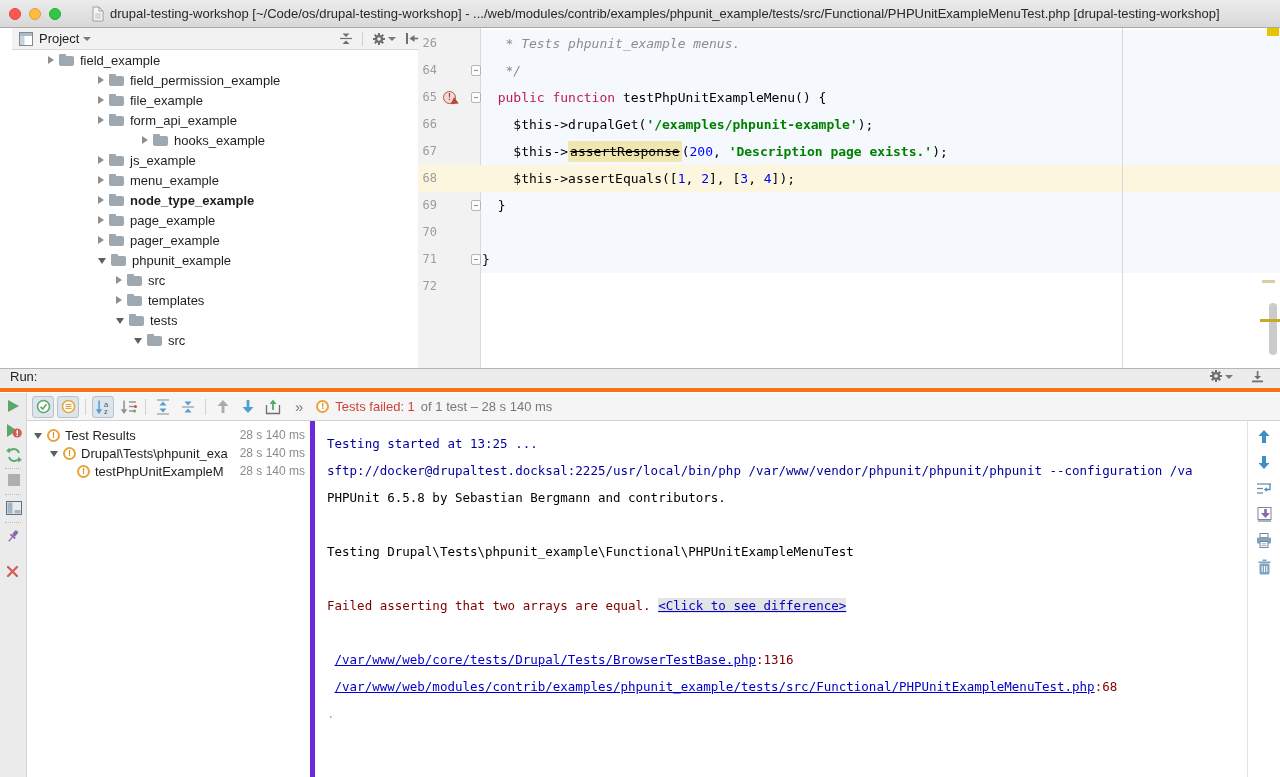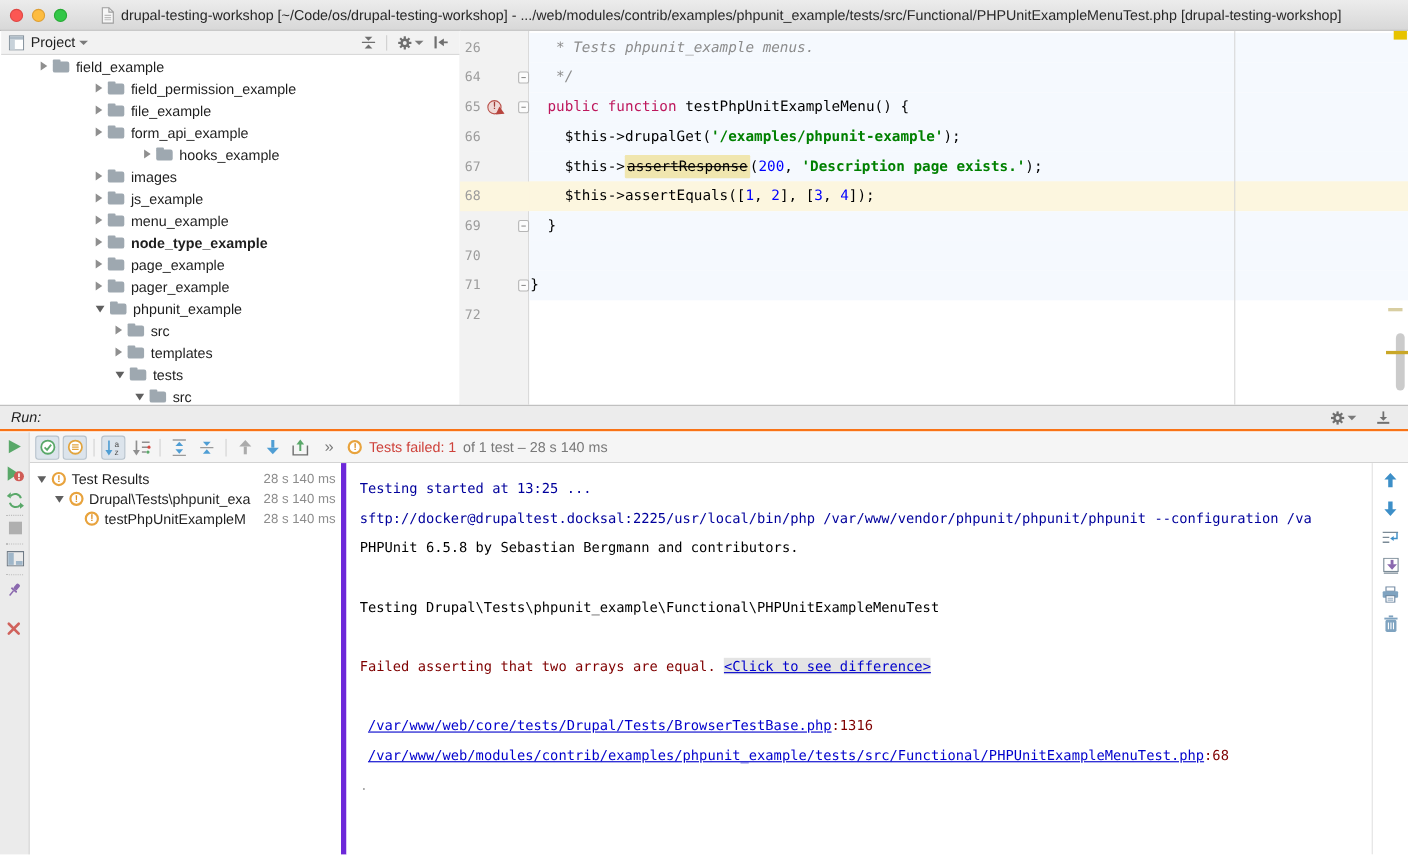--- a/index.html
+++ b/index.html
@@ -16,21 +16,21 @@
   .tl.red { background:#fc5753; border:1px solid #df4744; }
   .tl.yel { background:#fdbc40; border:1px solid #de9f34; }
   .tl.grn { background:#33c748; border:1px solid #27aa35; }
   .doc-ic { margin:0 6px 0 22px; display:flex; }
   .title-text { font-size:13px; color:#282828; white-space:nowrap; overflow:hidden; }
 
   
   .workbench { position:absolute; top:28px; left:0; right:0; height:340px; }
 
   
-  .project-panel { position:absolute; left:1px; top:0; bottom:0; width:418px;
+  .project-panel { position:absolute; left:12px; top:0; bottom:0; width:418px;
     background:#fff; border-right:1px solid #c6c6c6; overflow:hidden; }
   .panel-header { height:22px; background:#f2f2f2; border-bottom:1px solid #d9d9d9;
     display:flex; align-items:center; padding:0 10px 0 7px; }
   .ph-label { font-size:13px; color:#1e1e1e; margin:0 4px 0 6px; }
   .caret-down { width:0; height:0; border-left:4px solid transparent; border-right:4px solid transparent;
     border-top:4px solid #7a7a7a; margin-top:1px; }
   .ph-actions { margin-left:auto; display:flex; align-items:center; gap:9px; }
   .ph-sep { width:1px; height:14px; background:#cfcfcf; }
   .ibtn { display:flex; align-items:center; }
 
@@ -79,22 +79,22 @@
   .margin-guide { position:absolute; left:704px; top:0; bottom:0; width:1px; background:#d8d8d8; }
   .stripe-square { position:absolute; right:1px; top:0; width:12px; height:8px; background:#e7c300; }
   .stripe-tan { position:absolute; right:5px; top:252px; width:13px; height:3px; background:#d8cea2; }
   .scroll-thumb { position:absolute; right:3px; top:275px; width:8px; height:52px; background:#a9a9a9;
     opacity:.6; border-radius:4px; }
   .stripe-yellow { position:absolute; right:0; top:291px; width:20px; height:3px; background:#c9a727; }
 
   
   .run-panel { position:absolute; top:368px; left:0; right:0; height:409px; border-top:1px solid #b5b5b5;
     background:#fff; }
-  .run-tabbar { height:23px; background:#ececec; border-bottom:2px solid #f97316;
-    display:flex; align-items:center; padding-left:10px;font-style:italic; }
+  .run-tabbar { height:23px; background:#ececec; border-bottom:4px solid #f97316;
+    display:flex; align-items:flex-start; padding-left:10px; }
   .run-label { font-size:13px; color:#222; margin-right:13px; }
   .run-tab { display:flex; align-items:center; gap:5px; height:100%; padding:0 4px; }
   .php-icon { position:relative; width:16px; height:15px; background:#e9e9e9; border:1px solid #c4c4c4;
     border-radius:3px; flex:none; }
   .php-icon::after { content:"php"; position:absolute; left:1px; bottom:0px; font-size:6px; color:#6a6a6a; }
   .php-icon svg { position:absolute; top:-2px; left:3px; }
   .tab-title { font-size:13px; color:#222; }
   .tab-close { display:flex; margin-left:3px; }
   .run-tab-actions { margin-left:auto; display:flex; align-items:center; gap:18px; padding-right:16px; }
   .gear-wrap { display:flex; align-items:center; gap:2px; }
@@ -244,28 +244,20 @@
             </span>
             <span class="tree-label">form_api_example</span>
           </div>
           <div class="tree-row" style="padding-left: 86px; margin-left: 44px;">
             <span class="tri tri-right"></span>
             <span class="folder">
               <i class="ftab"></i>
               <i class="fbody"></i>
             </span>
             <span class="tree-label">hooks_example</span>
-          </div>
-          <div class="tree-row" style="padding-left: 86px;">
-            <span class="tri tri-right"></span>
-            <span class="folder">
-              <i class="ftab"></i>
-              <i class="fbody"></i>
-            </span>
-            <span class="tree-label">images</span>
           </div>
           <div class="tree-row" style="padding-left: 86px;">
             <span class="tri tri-right"></span>
             <span class="folder">
               <i class="ftab"></i>
               <i class="fbody"></i>
             </span>
             <span class="tree-label">js_example</span>
           </div>
           <div class="tree-row" style="padding-left: 86px;">

